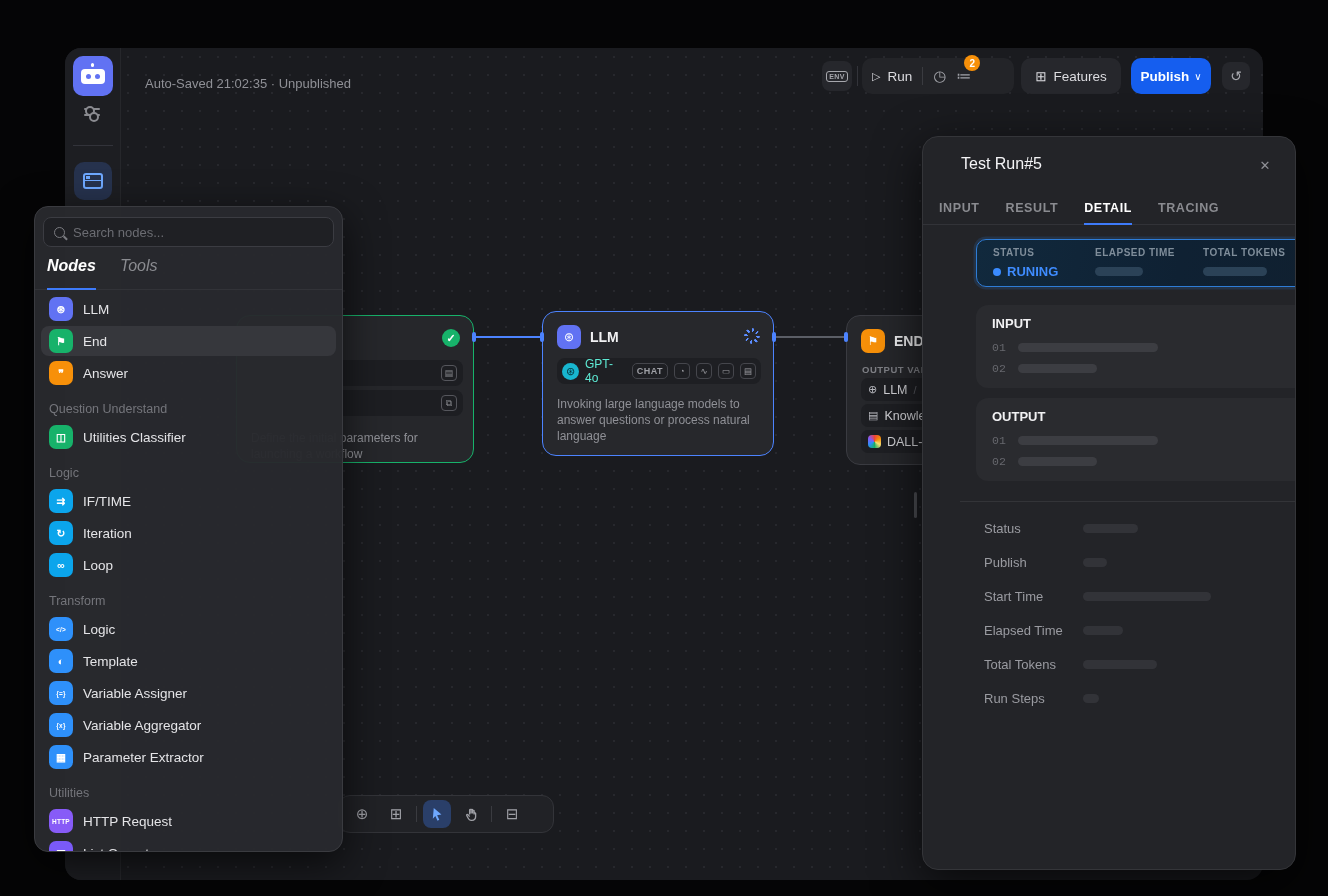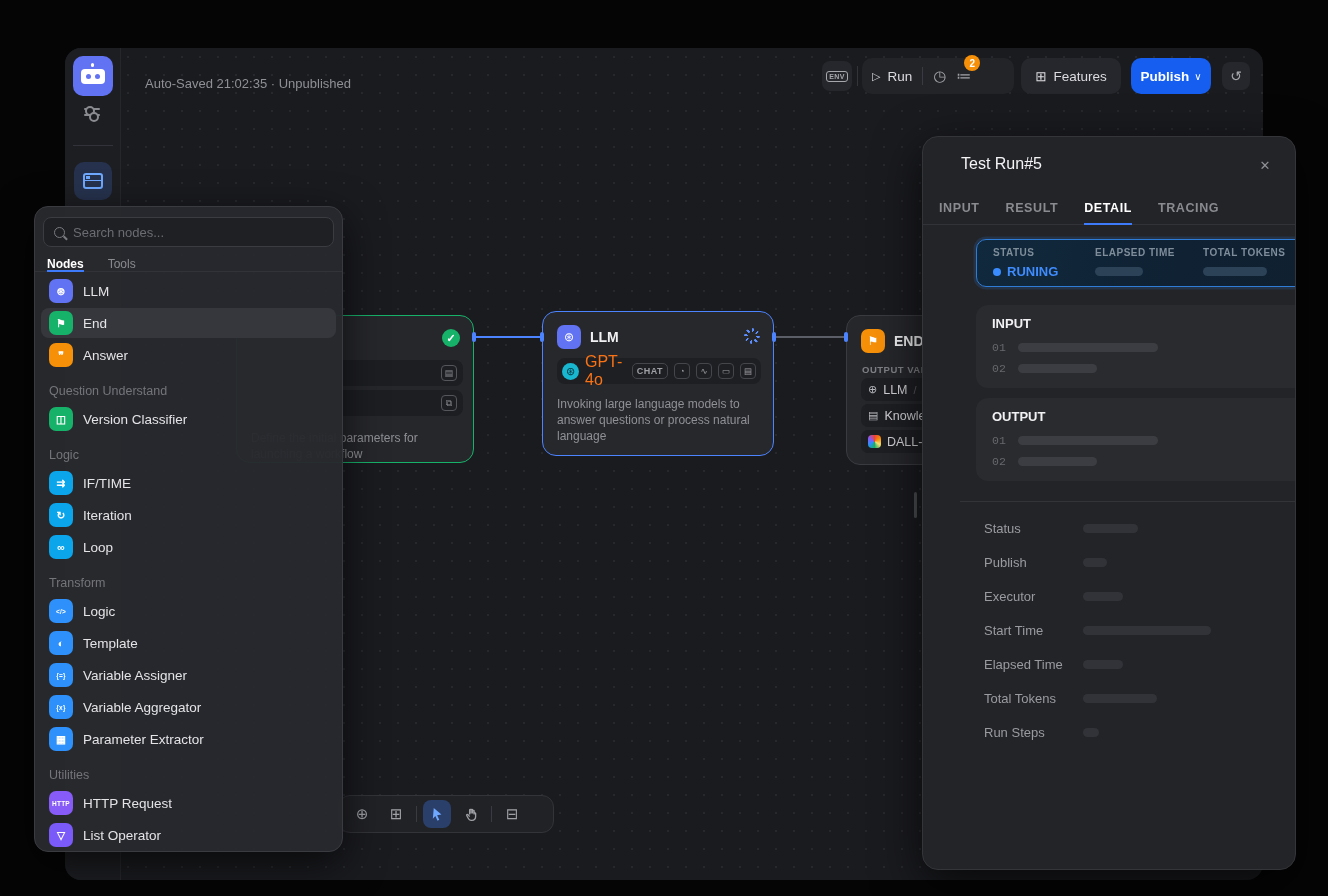--- a/index.html
+++ b/index.html
@@ -75,21 +75,21 @@
   .node-ico { width:24px; height:24px; border-radius:7px; color:#fff; font-size:12px;
     display:flex; align-items:center; justify-content:center; }
   .node-title { font-size:14px; font-weight:bold; color:#f1f1f3; }
   .spinner { position:absolute; right:13px; top:16px; width:16px; height:16px; border-radius:50%;
     background:repeating-conic-gradient(#5c8dff 0 16deg, transparent 16deg 45deg);
     -webkit-mask:radial-gradient(circle, transparent 4px, #000 4.5px); mask:radial-gradient(circle, transparent 4px, #000 4.5px); }
   .model-pill { position:absolute; left:14px; top:46px; width:204px; height:26px; background:#1e1f23;
     border-radius:8px; display:flex; align-items:center; gap:6px; padding:0 5px; }
   .openai-ico { width:17px; height:17px; border-radius:50%; background:#18b6cf; color:#04323a;
     font-size:11px; display:flex; align-items:center; justify-content:center; }
-  .model-name { font-size:16px; color:#f97316; flex:1; }
+  .model-name { font-size:12px; color:#5eead4; flex:1; }
   .chat-badge { font-size:9px; font-weight:bold; color:#9fa0a6; border:1px solid #45464c; border-radius:5px;
     padding:2px 4px; letter-spacing:.5px; }
   .cap-ico { width:16px; height:16px; border:1px solid #45464c; border-radius:4px; color:#9fa0a6;
     font-size:8.5px; display:flex; align-items:center; justify-content:center; }
   .llm-desc { position:absolute; left:14px; top:84px; width:204px; font-size:12px; color:#8f9096; line-height:16px; }
 
   .end-node { left:781px; top:267px; width:240px; height:150px; border:1px solid #3a3b41; }
   .outvar-label { position:absolute; left:15px; top:48px; font-size:9.5px; font-weight:bold;
     letter-spacing:.5px; color:#7f8086; }
   .var-pill { position:absolute; left:14px; width:210px; height:23px; background:#1e1f23; border-radius:7px;
@@ -121,21 +121,21 @@
   .search-panel { position:absolute; left:34px; top:206px; width:309px; height:646px;
     background:rgba(40,41,45,0.97); border:1px solid #3a3b40; border-radius:14px; z-index:40;
     box-shadow:0 12px 40px rgba(0,0,0,.65); overflow:hidden; }
   .search-box { margin:10px 8px 0; height:30px; background:#1f2024; border:1px solid #3b3c42;
     border-radius:8px; display:flex; align-items:center; gap:8px; padding:0 10px; }
   .mag { width:11px; height:11px; border:1.6px solid #7a7b80; border-radius:50%; position:relative; flex:none; }
   .mag::after { content:""; position:absolute; right:-4px; bottom:-2px; width:5px; height:1.6px;
     background:#7a7b80; transform:rotate(45deg); }
   .search-ph { font-size:13px; color:#6b6c72; }
   .ptabs { display:flex; gap:24px; padding:10px 12px 0; border-bottom:1px solid #323338; }
-  .ptab { font-size:12px; color:#8a8b90; padding-bottom:0; position:relative; }
+  .ptab { font-size:16px; color:#8a8b90; padding-bottom:14px; position:relative;font-style:italic; }
   .ptab.active { color:#fff; font-weight:bold; }
   .ptab.active::after { content:""; position:absolute; left:0; bottom:-1px; width:100%; height:2px; background:#3e7bfa; }
   .nlist { padding-top:4px; }
   .nheader { padding:12px 14px 6px; font-size:12.5px; color:#74757b; }
   .nrow { height:30px; margin:0 6px 2px; border-radius:8px; display:flex; align-items:center; gap:10px; padding:0 8px; }
   .nrow.selected { background:#36373c; }
   .nicon { width:24px; height:24px; border-radius:7px; color:#fff; font-size:10.5px; font-weight:bold;
     display:flex; align-items:center; justify-content:center; flex:none; }
   .nicon.tiny { font-size:6.5px; letter-spacing:.2px; }
   .nlabel { font-size:13.5px; color:#e4e4e7; }
@@ -322,21 +322,21 @@
       <span class="nlabel">End</span>
     </div>
     <div class="nrow">
       <span class="nicon" style="background: rgb(247, 144, 9);">❞</span>
       <span class="nlabel">Answer</span>
     </div>
 
     <div class="nheader">Question Understand</div>
     <div class="nrow">
       <span class="nicon" style="background: rgb(23, 178, 106);">◫</span>
-      <span class="nlabel">Version Classifier</span>
+      <span class="nlabel">Utilities Classifier</span>
     </div>
 
     <div class="nheader">Logic</div>
     <div class="nrow">
       <span class="nicon" style="background: rgb(11, 165, 236);">⇉</span>
       <span class="nlabel">IF/TIME</span>
     </div>
     <div class="nrow">
       <span class="nicon" style="background: rgb(11, 165, 236);">↻</span>
       <span class="nlabel">Iteration</span>
@@ -439,24 +439,20 @@
 
     <div class="md-row">
       <span class="md-label">Status</span>
       <span class="skel3" style="width:55px;"></span>
     </div>
     <div class="md-row">
       <span class="md-label">Publish</span>
       <span class="skel3" style="width:24px;"></span>
     </div>
     <div class="md-row">
-      <span class="md-label">Executor</span>
-      <span class="skel3" style="width:40px;"></span>
-    </div>
-    <div class="md-row">
       <span class="md-label">Start Time</span>
       <span class="skel3" style="width:128px;"></span>
     </div>
     <div class="md-row">
       <span class="md-label">Elapsed Time</span>
       <span class="skel3" style="width:40px;"></span>
     </div>
     <div class="md-row">
       <span class="md-label">Total Tokens</span>
       <span class="skel3" style="width:74px;"></span>

